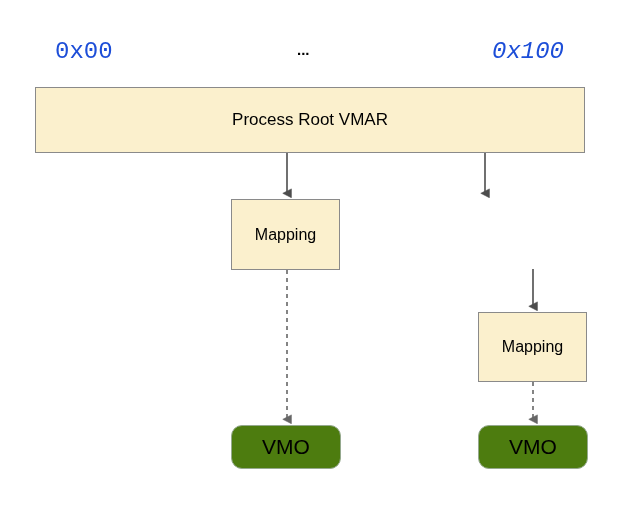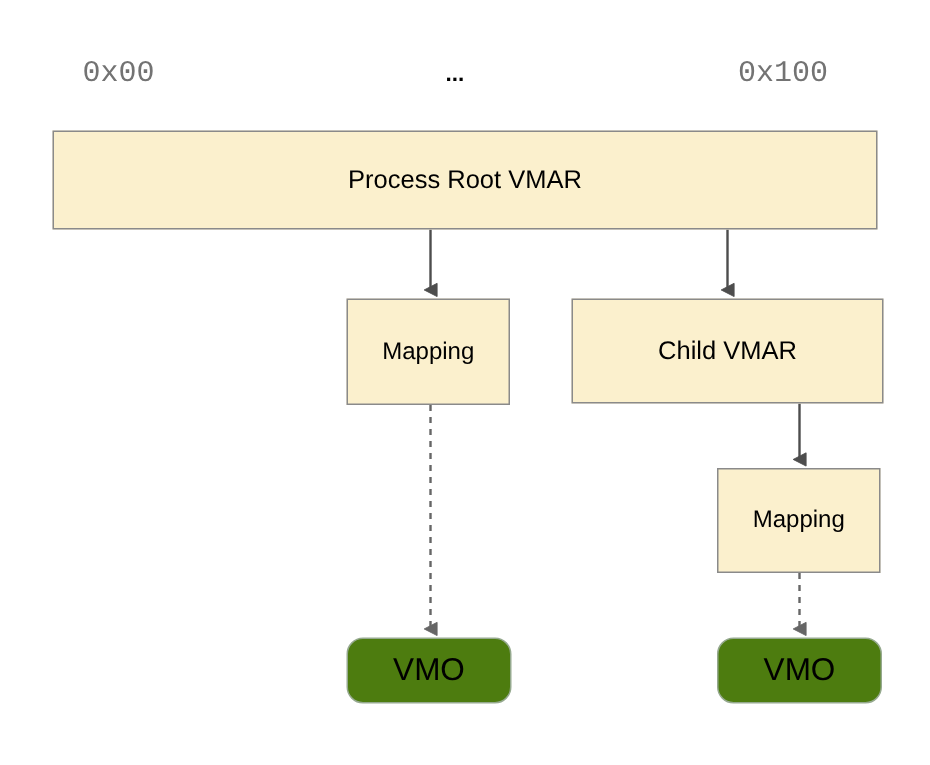--- a/index.html
+++ b/index.html
@@ -11,22 +11,22 @@
     position: relative;
     width: 620px;
     height: 510px;
     background: #ffffff;
     overflow: hidden;
     font-family: "Liberation Sans", sans-serif;
   }
   .addr-label {
     position: absolute;
     font-family: "Liberation Mono", monospace;
-    font-size: 20px;
-    color: #737373;
+    font-size: 24px;
+    color: #1d4ed8;
     white-space: nowrap;
     letter-spacing: 0px;
   }
   .ellipsis-label {
     position: absolute;
     font-family: "Liberation Sans", sans-serif;
     font-size: 15px;
     font-weight: bold;
     color: #000000;
     white-space: nowrap;
@@ -59,21 +59,21 @@
 </style>
 </head>
 <body>
 
 <div id="canvas">
 
   <div class="addr-label" style="left:55px; top:38px;">0x00</div>
 
   <div class="ellipsis-label" style="left:297px; top:41px;">...</div>
 
-  <div class="addr-label" style="left:492px; top:38px;">0x100</div>
+  <div class="addr-label" style="left:492px; top:38px;font-style:italic;">0x100</div>
 
   <div class="edge" style="left:0; top:0; width:620px; height:510px;">
     <svg width="620" height="510" viewBox="0 0 620 510">
       <defs>
         <marker id="arrowSolid" markerWidth="10" markerHeight="10" refX="5.2" refY="5" orient="auto" markerUnits="userSpaceOnUse">
           <path d="M 0.6 0.6 L 9.4 0.6 L 5 9.2 z" fill="#4d4d4d" stroke="#4d4d4d" stroke-width="0.6"></path>
         </marker>
         <marker id="arrowDashed" markerWidth="10" markerHeight="10" refX="5.2" refY="5" orient="auto" markerUnits="userSpaceOnUse">
           <path d="M 0.6 0.6 L 9.4 0.6 L 5 9.2 z" fill="#666666" stroke="#666666" stroke-width="0.6"></path>
         </marker>
@@ -92,23 +92,20 @@
   </div>
 
   <div class="node node-vmar" style="left:35px; top:87px; width:550px; height:66px; font-size:17px;">
     <span>Process Root VMAR</span>
   </div>
 
   <div class="node node-vmar" style="left:231px; top:199px; width:109px; height:71px; font-size:16px;">
     <span>Mapping</span>
   </div>
 
-  <div class="node node-vmar" style="left:381px; top:199px; width:208px; height:70px; font-size:17px;">
-    <span>Child VMAR</span>
-  </div>
 
   <div class="node node-vmar" style="left:478px; top:312px; width:109px; height:70px; font-size:16px;">
     <span>Mapping</span>
   </div>
 
   <div class="node node-vmo" style="left:231px; top:425px; width:110px; height:44px; font-size:21px;">
     <span>VMO</span>
   </div>
 
   <div class="node node-vmo" style="left:478px; top:425px; width:110px; height:44px; font-size:21px;">

